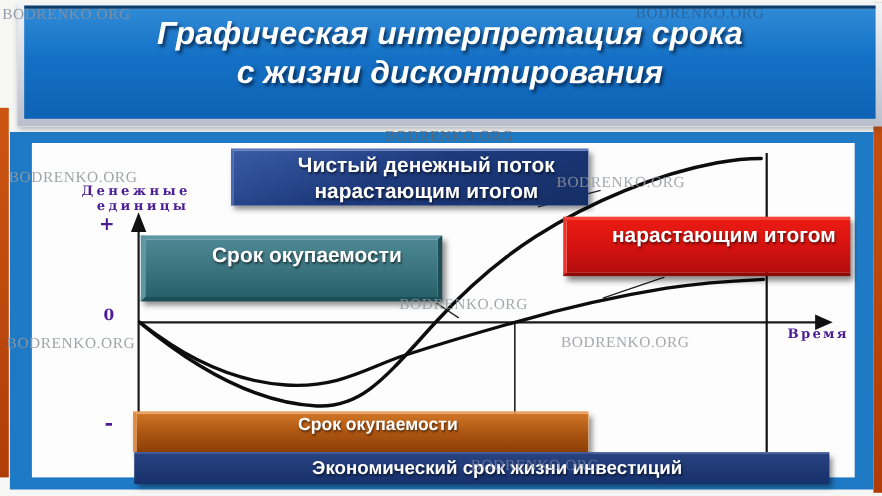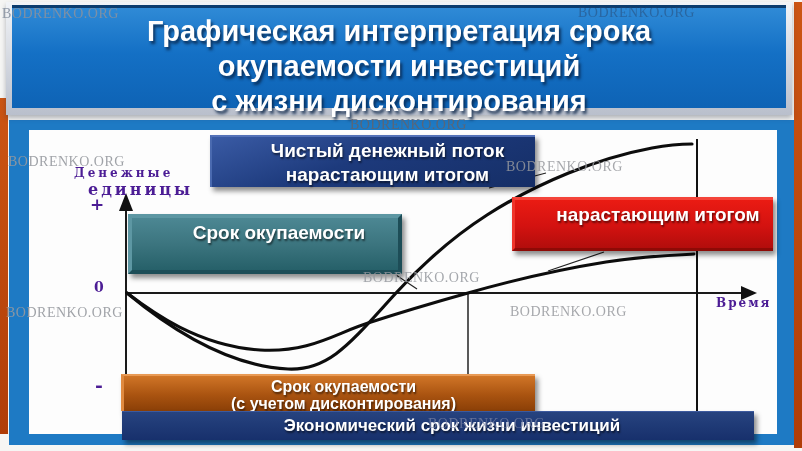--- a/index.html
+++ b/index.html
@@ -5,23 +5,23 @@
   html,body{margin:0;padding:0;}
   body{font-family:"Liberation Sans",sans-serif;}
   .slide{position:relative;width:802px;height:451px;background:#f6f6f4;overflow:hidden;}
 
   
   .stripe{position:absolute;background:linear-gradient(180deg,#cc5513,#b03d08);z-index:0;}
   .stripe.left{left:0;top:98px;width:8px;height:336px;}
   .stripe.right{left:794px;top:2px;width:8px;height:446px;}
 
   
-  .title-frame{position:absolute;left:6px;top:2px;width:786px;height:113px;
+  .title-frame{position:absolute;left:16px;top:2px;width:786px;height:113px;
     background:linear-gradient(180deg,#f2f4f7,#b9bfcc);
-    box-shadow:0 3px 5px rgba(40,50,70,.35);z-index:2;}
+    box-shadow:0 3px 5px rgba(40,50,70,.35);z-index:2;font-style:italic;}
   .title-inner{position:absolute;left:6px;top:3px;right:6px;bottom:7px;
     background:linear-gradient(180deg,#2f8ad6 0%,#1470c5 45%,#0e63b5 100%);
     border-top:3px solid #0b3c6e;}
   .title-text{position:absolute;left:0;right:0;top:6px;text-align:center;
     color:#fff;font-weight:bold;font-size:29px;line-height:35px;
     text-shadow:2px 3px 3px rgba(6,32,68,.8);}
 
   
   .panel{position:absolute;left:9px;top:120px;width:785px;height:325px;
     background:#1e7ac4;z-index:1;}
@@ -49,21 +49,21 @@
     background:linear-gradient(180deg,#d07527 0%,#a95310 55%,#8a3f07 100%);
     border-top:2px solid #e89a55;border-left:3px solid #e08a40;
     font-size:16px;line-height:17px;padding-top:2px;box-sizing:border-box;}
   .box-life{left:122px;top:411px;width:632px;height:28px;
     background:linear-gradient(180deg,#27437f,#17306c);
     border-top:1px solid #3d5a9e;font-size:17px;line-height:27px;}
 
   
   .axlabel{position:absolute;z-index:6;font-family:"DejaVu Serif",serif;font-weight:bold;color:#4c1d95;}
   .yl1{left:74px;top:166px;font-size:12px;letter-spacing:3px;}
-  .yl2{left:88px;top:180px;font-size:16px;letter-spacing:3px;text-align:right;}
+  .yl2{left:88px;top:180px;font-size:12px;letter-spacing:3px;text-align:right;}
   .plus{left:90px;top:194px;font-size:17px;}
   .zero{left:94px;top:279px;font-size:14px;}
   .minus{left:95px;top:374px;font-size:19px;}
   .xl{left:716px;top:296px;font-size:12px;letter-spacing:2px;}
 
   
   .wm{position:absolute;z-index:40;font-size:14px;letter-spacing:.5px;white-space:nowrap;
     font-family:Liberation Serif, serif;}
   .wm1{left:2px;top:6px;color:rgba(135,145,160,.9);}
   .wm2{left:578px;top:5px;color:rgba(40,70,110,.5);}
@@ -80,21 +80,20 @@
 
 <div class="slide">
 
   <div class="stripe left"></div>
   <div class="stripe right"></div>
 
   <div class="title-frame">
     <div class="title-inner">
       <div class="title-text">
         <div>Графическая интерпретация срока</div>
-        <div>окупаемости инвестиций</div>
         <div>с жизни дисконтирования</div>
       </div>
     </div>
   </div>
 
   <div class="panel">
     <div class="graph-area"></div>
   </div>
 
   <svg class="overlay" width="802" height="451" viewBox="0 0 802 451">
@@ -130,21 +129,20 @@
     <span class="l">нарастающим итогом</span>
   </div>
   <div class="box box-npv">
     <span class="l">нарастающим итогом</span>
   </div>
   <div class="box box-pb">
     <span class="l">Срок окупаемости</span>
   </div>
   <div class="box box-pbd">
     <span class="l">Срок окупаемости</span>
-    <span class="l">(с учетом дисконтирования)</span>
   </div>
   <div class="box box-life">
     <span class="l">Экономический срок жизни инвестиций</span>
   </div>
 
   <span class="wm wm1">BODRENKO.ORG</span>
   <span class="wm wm2">BODRENKO.ORG</span>
   <span class="wm wm3">BODRENKO.ORG</span>
   <span class="wm wm4">BODRENKO.ORG</span>
   <span class="wm wm5">BODRENKO.ORG</span>

